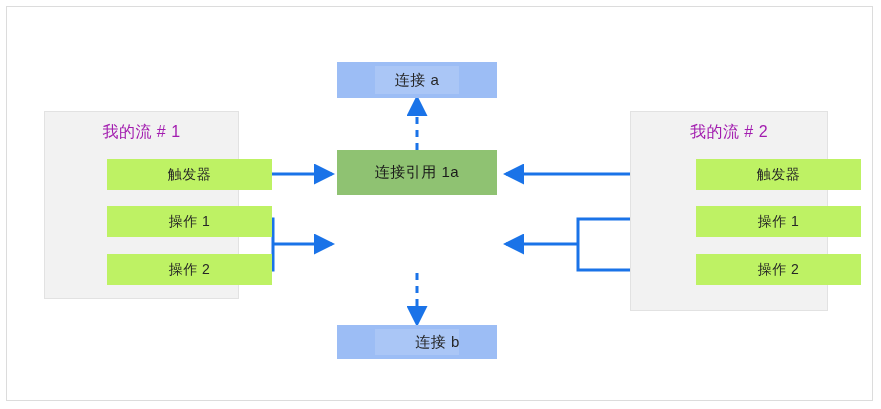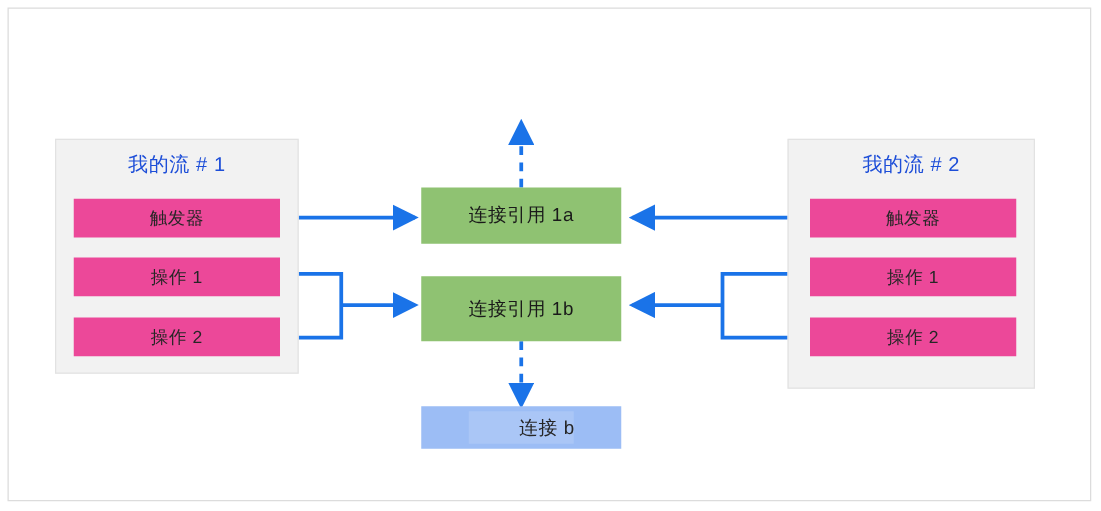--- a/index.html
+++ b/index.html
@@ -35,33 +35,34 @@
     border: 1px solid #e2e2e2;
     box-sizing: border-box;
   }
   .flow-title {
     position: absolute;
     left: 0;
     right: 0;
     top: 10px;
     text-align: center;
     font-size: 16px;
-    color: #1d4ed8;
+    color: #a21caf;
     letter-spacing: 0.5px;
   }
   .flow-item {
     position: absolute;
-    background: #ec4899;
+    background: #bef264;
     color: #262626;
     font-size: 14px;
     display: flex;
     align-items: center;
     justify-content: center;
     letter-spacing: 0.5px;
     box-sizing: border-box;
+    margin-left: 48px;
   }
 
   
   .conn-box {
     position: absolute;
     background: #9cbdf5;
     display: flex;
     align-items: center;
     justify-content: center;
     font-size: 15px;
@@ -147,28 +148,29 @@
     <g>
       <line x1="650" y1="174" x2="506" y2="174" stroke="#1a73e8" stroke-width="3" marker-end="url(#arrowL)"></line>
     </g>
 
     <g>
       <path d="M650,219 L578,219 L578,270 L650,270" fill="none" stroke="#1a73e8" stroke-width="3"></path>
       <line x1="578" y1="244" x2="506" y2="244" stroke="#1a73e8" stroke-width="3" marker-end="url(#arrowL)"></line>
     </g>
   </svg>
 
+  <div class="conn-box" style="left:337px; top:62px; width:160px; height:36px;">
+    <div class="inner-hl"></div>
+    <span class="lbl">连接 a</span>
+  </div>
 
   <div class="ref-box" style="left:337px; top:150px; width:160px; height:45px;">
     <span>连接引用 1a</span>
   </div>
 
-  <div class="ref-box" style="left:337px; top:221px; width:160px; height:52px;">
-    <span>连接引用 1b</span>
-  </div>
 
   <div class="conn-box" style="left:337px; top:325px; width:160px; height:34px;padding-left:41px;">
     <div class="inner-hl"></div>
     <span class="lbl">连接 b</span>
   </div>
 
   <div class="flow-box" style="left:44px; top:111px; width:195px; height:188px;">
     <div class="flow-title">我的流 # 1</div>
   </div>
   <div class="flow-item" style="left:59px; top:159px; width:165px; height:31px;">

